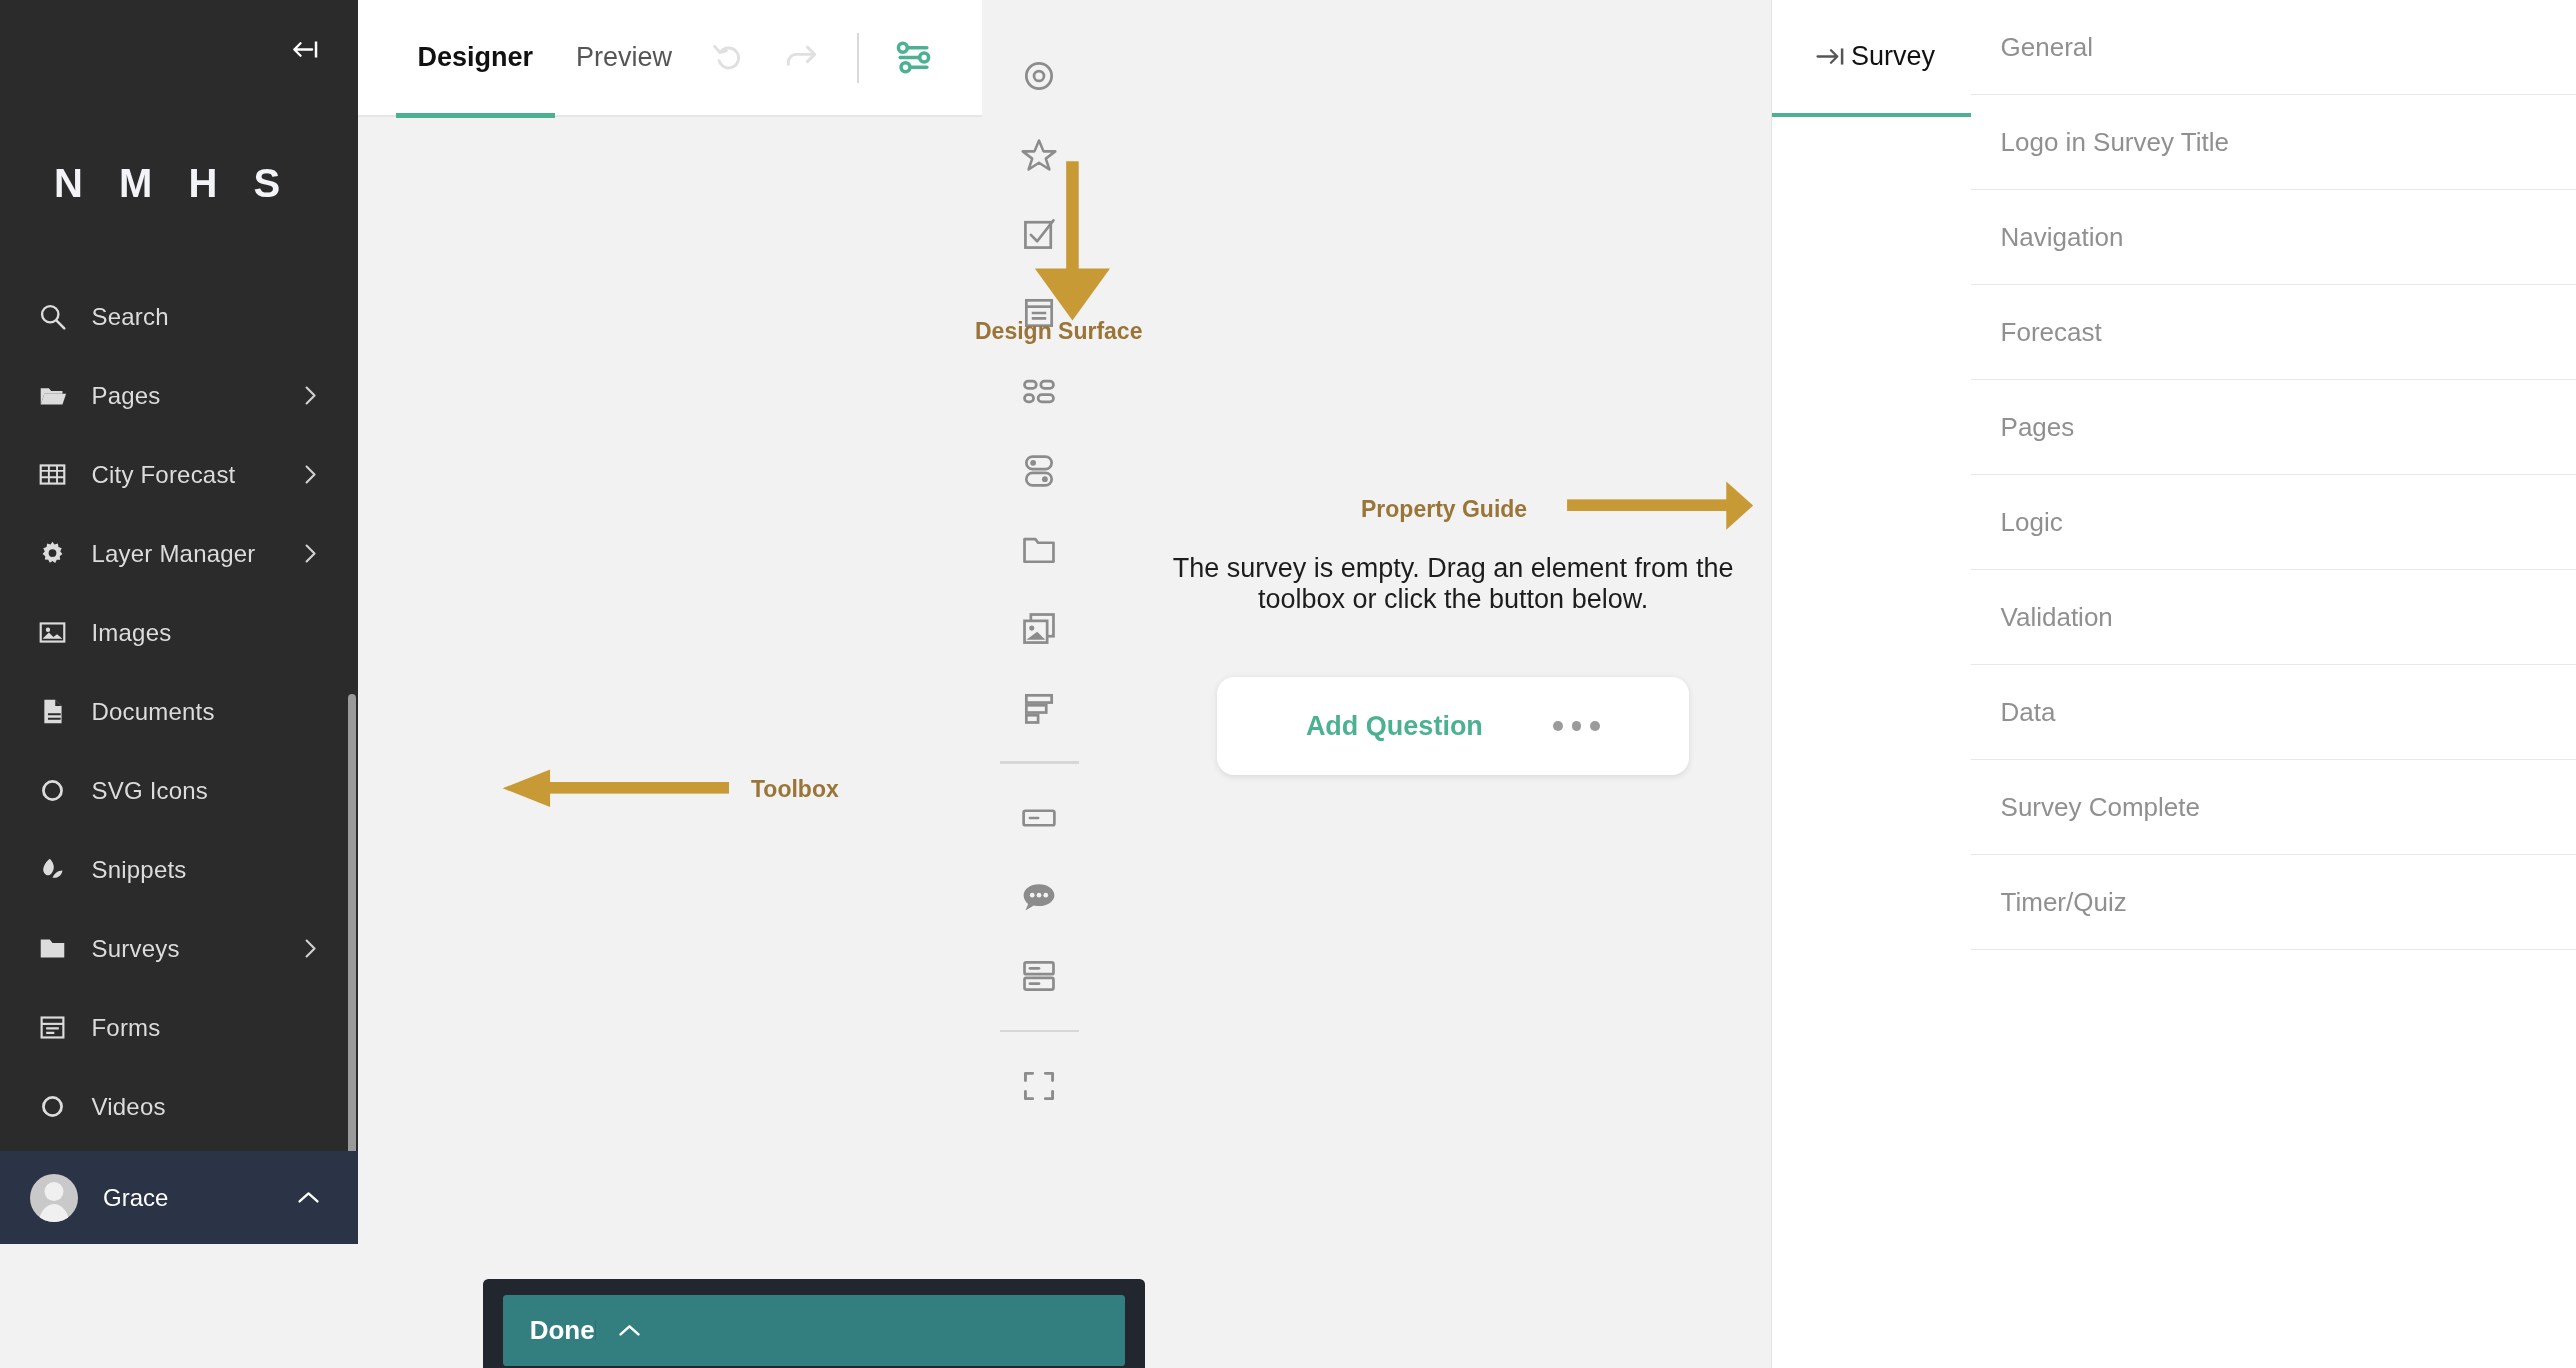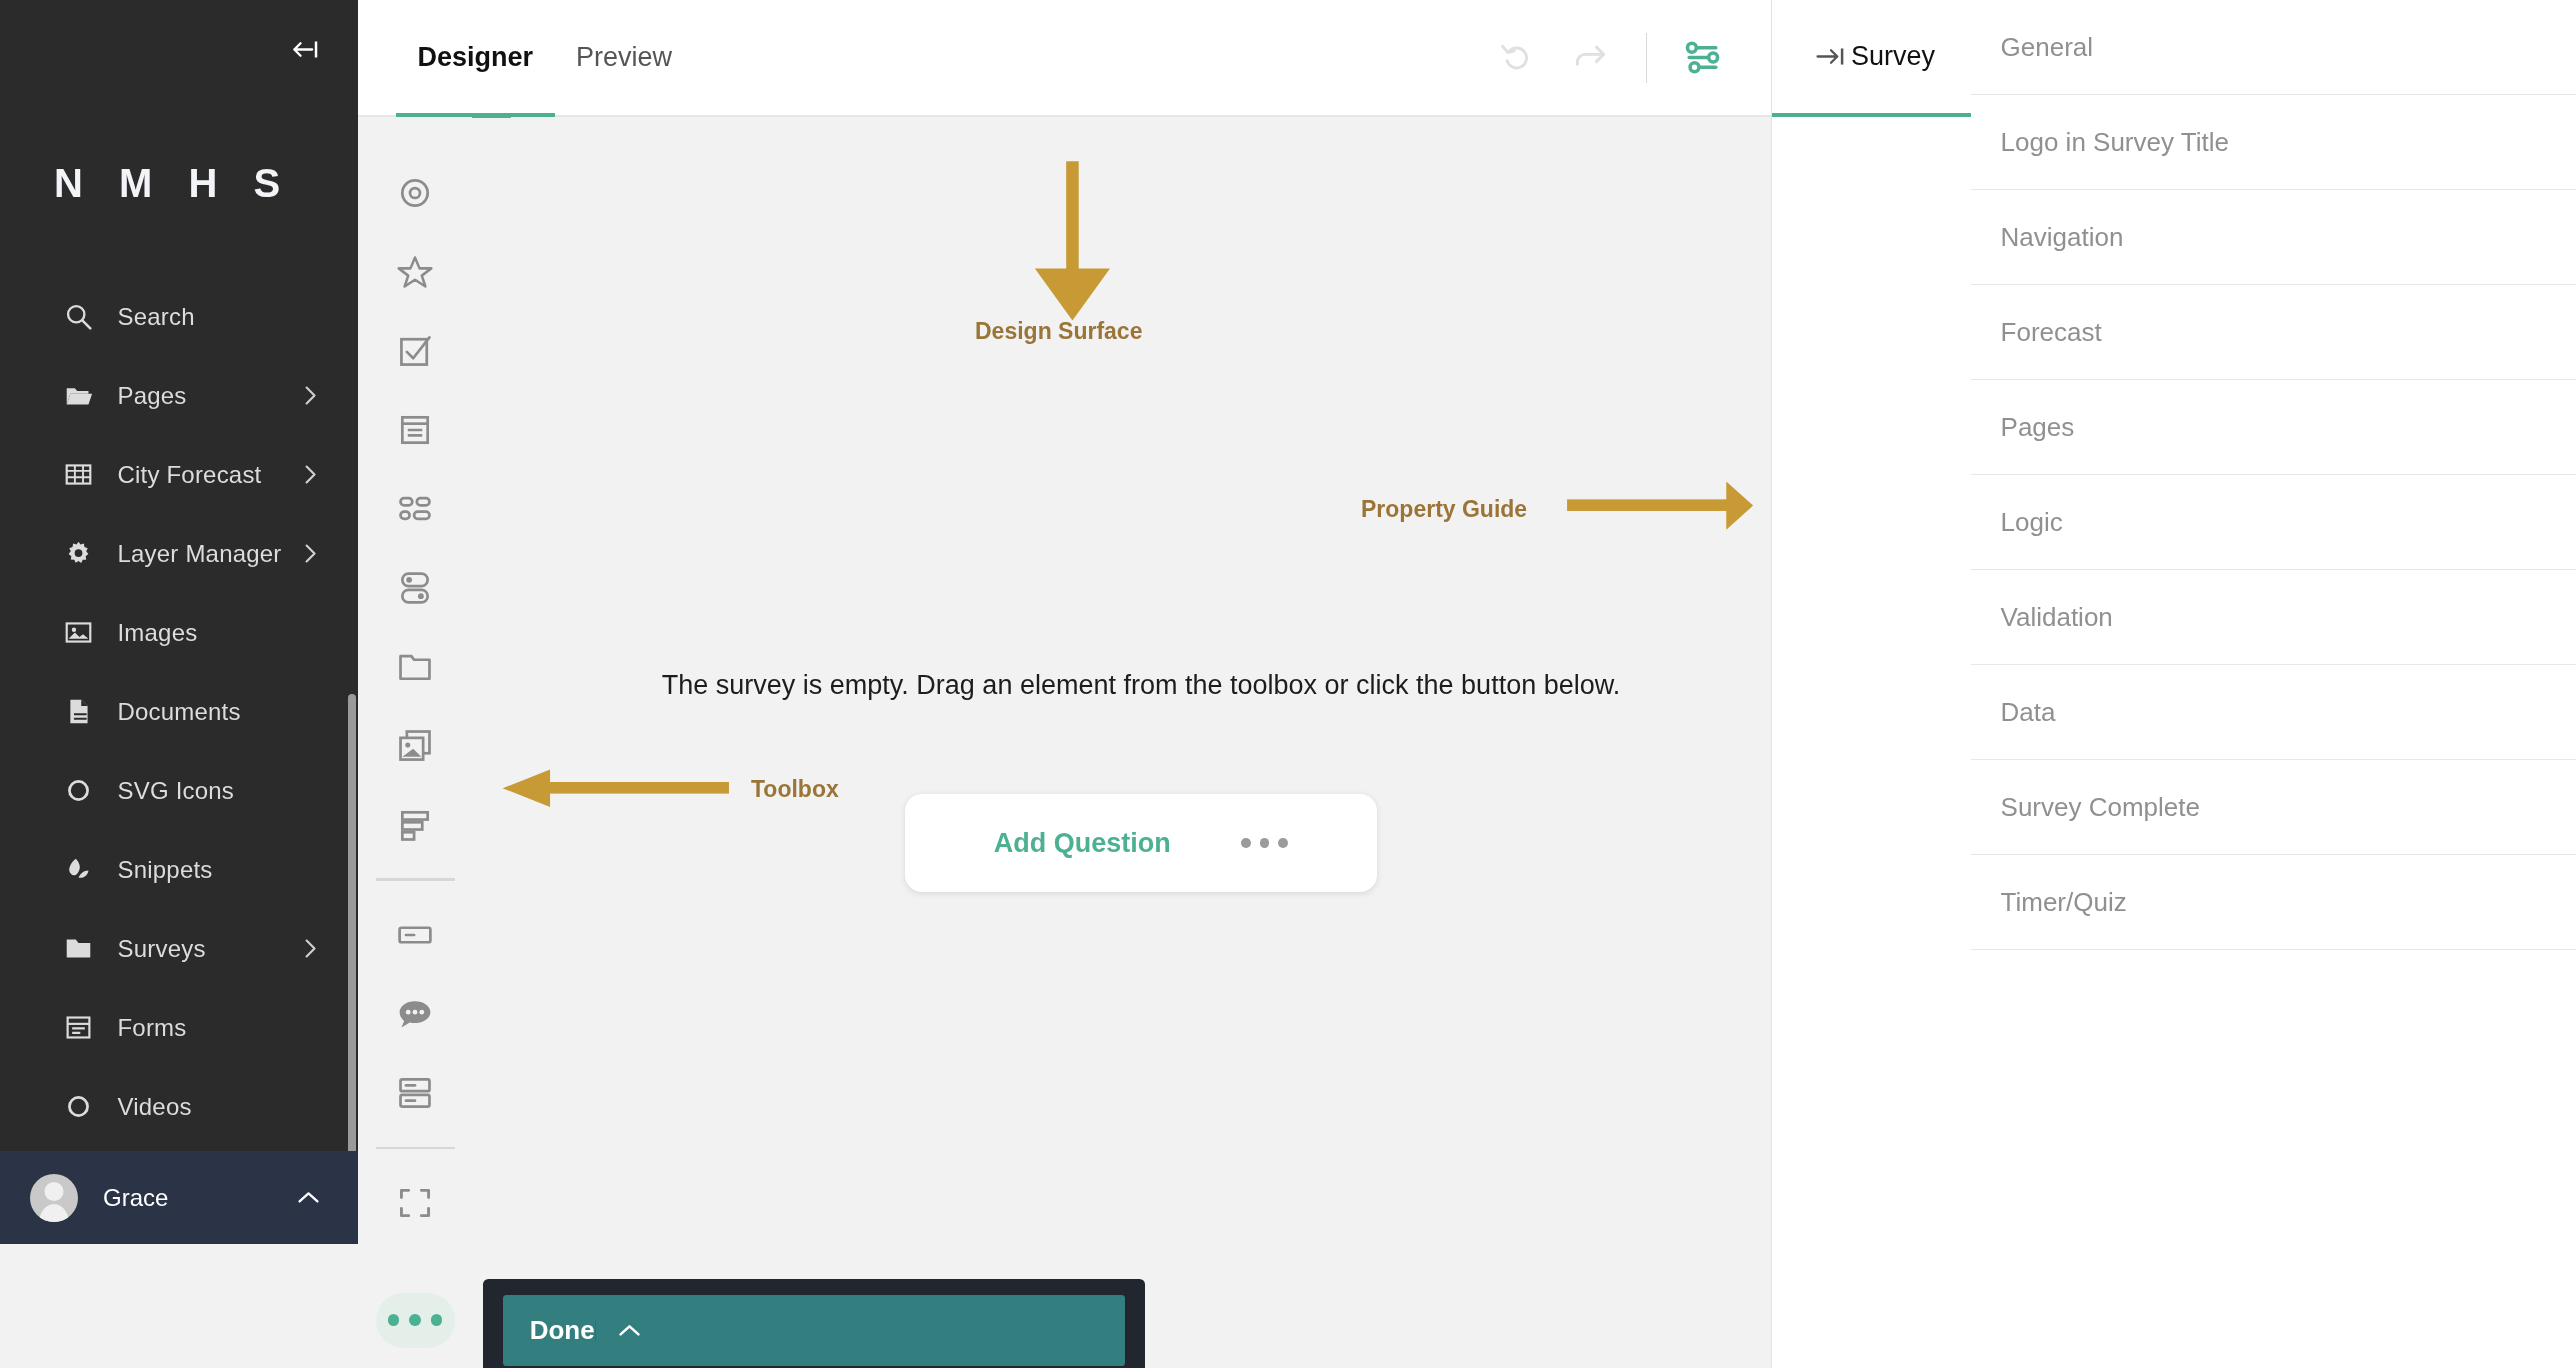--- a/index.html
+++ b/index.html
@@ -17,21 +17,21 @@
     background: #2b2b2b;
     display: flex; flex-direction: column;
     position: relative; flex: 0 0 358px;
   }
   .sidebar-top { height: 98px; display: flex; align-items: center; justify-content: flex-end; padding-right: 34px; }
   .collapse-left-icon { width: 39px; height: 39px; display: flex; align-items: center; justify-content: center; cursor: pointer; }
   .brand {
     height: 170px; display: flex; align-items: center; padding-left: 54px;
     color: #f3f4f7; font-size: 40px; font-weight: 700; letter-spacing: 12.5px;
   }
-  .nav { flex: 1 1 auto; padding-top: 9px; overflow: hidden; position: relative; margin-left: 26px; }
+  .nav { flex: 1 1 auto; padding-top: 9px; overflow: hidden; position: relative; }
   .nav-item {
     height: 79px; display: flex; align-items: center;
     padding: 0 36px 0 38px; color: #d8d8d8; cursor: pointer;
   }
   .nav-ico { width: 41px; flex: 0 0 41px; display: flex; align-items: center; justify-content: flex-start; }
   .nav-label { flex: 1 1 auto; font-size: 24px; color: #dcdcdc; padding-left: 12.5px; letter-spacing: 0.2px; }
   .nav-chev { width: 21.5px; flex: 0 0 21.5px; display: flex; align-items: center; justify-content: center; }
   .sb-scroll {
     position: absolute; right: 1.8px; top: 426px; width: 8px; height: 805px;
     background: #9a9a9a; border-radius: 4.5px;
@@ -42,21 +42,21 @@
   }
   .avatar {
     width: 48px; height: 48px; border-radius: 50%; background: #c9c9c9;
     position: relative; overflow: hidden; flex: 0 0 48px;
   }
   .avatar::before { content:""; position:absolute; top:8px; left:50%; transform:translateX(-50%); width:19px; height:19px; border-radius:50%; background:#f0f0f0; }
   .avatar::after  { content:""; position:absolute; bottom:-5.4px; left:50%; transform:translateX(-50%); width:32px; height:23px; border-radius:50% 50% 0 0 / 100% 100% 0 0; background:#f0f0f0; }
   .user-name { flex: 1 1 auto; color: #fff; font-size: 24px; padding-left: 25px; }
 
   
-  .center { flex: 1 1 auto; display: flex; flex-direction: column; background: #f2f2f2; min-width: 0; }
+  .center { flex: 1 1 auto; display: flex; background: #f2f2f2; min-width: 0; }
   .topbar {
     height: 117px; background: #fff; display: flex; align-items: stretch;
     border-bottom: 2.7px solid #e6e6e6; position: relative;
   }
   .tabs { display: flex; align-items: stretch; padding-left: 38px; }
   .tab {
     display: flex; align-items: center; padding: 0 21.5px; font-size: 27px;
     color: #555; cursor: pointer; position: relative;
   }
   .tab.active { color: #111; font-weight: 700; }

